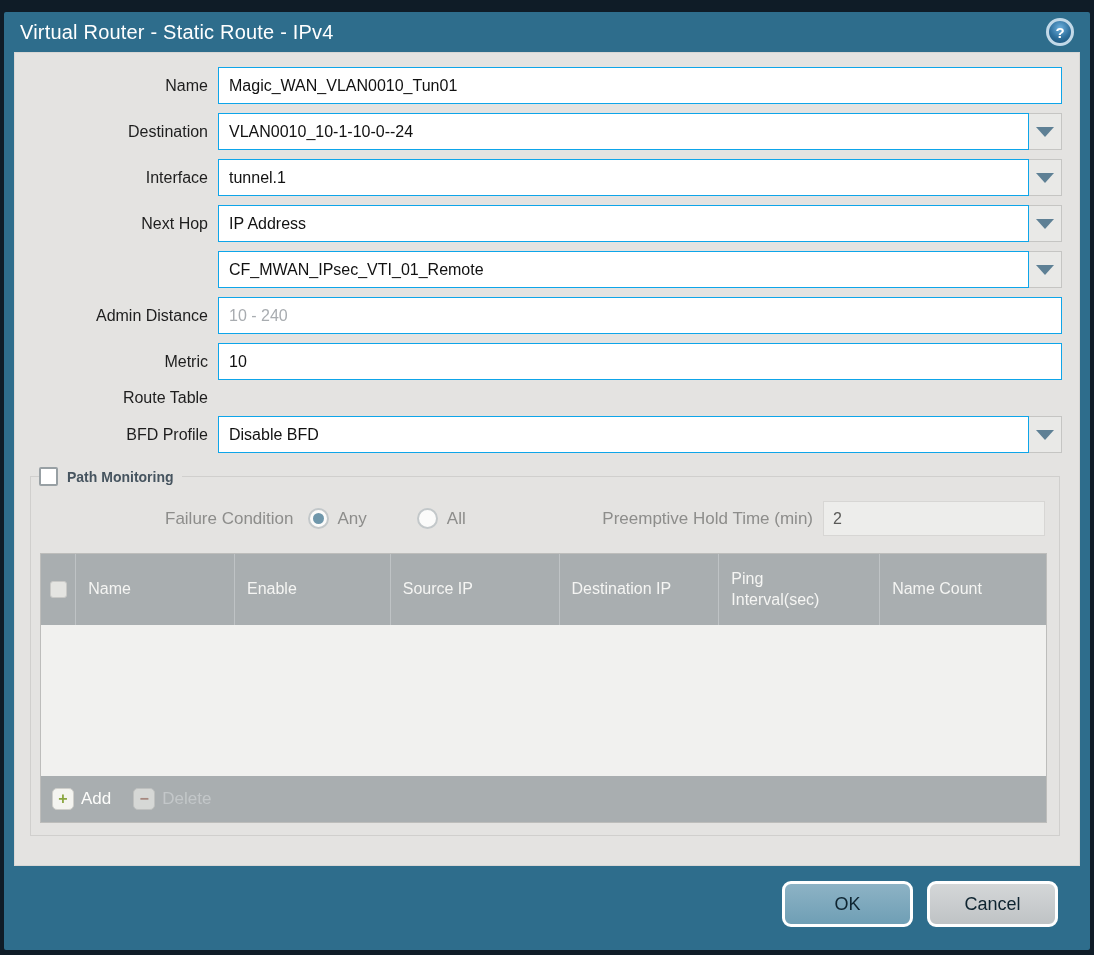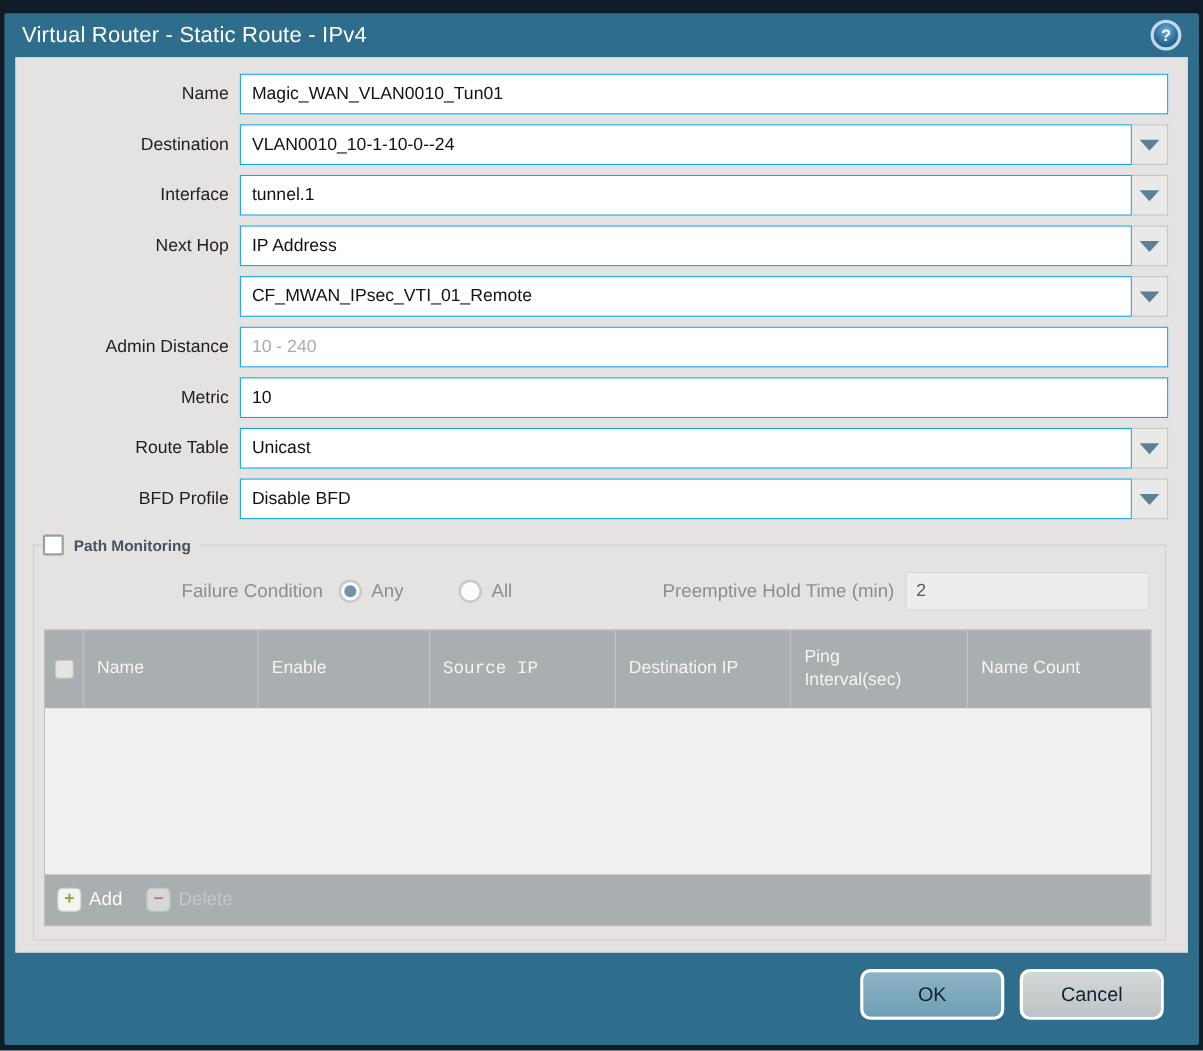--- a/index.html
+++ b/index.html
@@ -96,21 +96,21 @@
   .hcb {
     width:17px; height:17px; background:#e4e4e1; border:1px solid #c9c9c7;
     border-radius:3px;
   }
   .th {
     padding:8px 12px; display:flex; align-items:center; font-size:16px;
     border-left:1px solid #bfc3c5; line-height:1.3;
   }
   .thead > :nth-child(2) { flex:0 0 15.7%; border-left:none; }
   .thead > :nth-child(3) { flex:0 0 15.5%; }
-  .thead > :nth-child(4) { flex:0 0 16.8%;font-family:Liberation Mono, monospace; }
+  .thead > :nth-child(4) { flex:0 0 16.8%; }
   .thead > :nth-child(5) { flex:0 0 15.9%; }
   .thead > :nth-child(6) { flex:0 0 16.0%; padding-right:44px; }
   .thead > :nth-child(7) { flex:1; }
   .tbody { height:151px; background:#f1f1ef; }
   .ttoolbar {
     display:flex; align-items:center; background:#a9aeb0; height:46px;
     padding:0 11px; gap:22px;
   }
   .tool { display:flex; align-items:center; gap:7px; font-size:17px; cursor:pointer; }
   .tool-icon {
@@ -204,26 +204,20 @@
 
     <div class="frow">
       <label class="flabel">Metric</label>
       <div class="fwrap">
         <input class="ftext" value="10" style="">
       </div>
     </div>
 
     <div class="frow">
       <label class="flabel">Route Table</label>
-      <div class="fwrap">
-        <input class="ftext" value="Unicast" style="">
-        <span class="dd-btn">
-            <span class="tri"></span>
-          </span>
-      </div>
     </div>
 
     <div class="frow">
       <label class="flabel">BFD Profile</label>
       <div class="fwrap">
         <input class="ftext" value="Disable BFD" style="">
         <span class="dd-btn">
             <span class="tri"></span>
           </span>
       </div>

